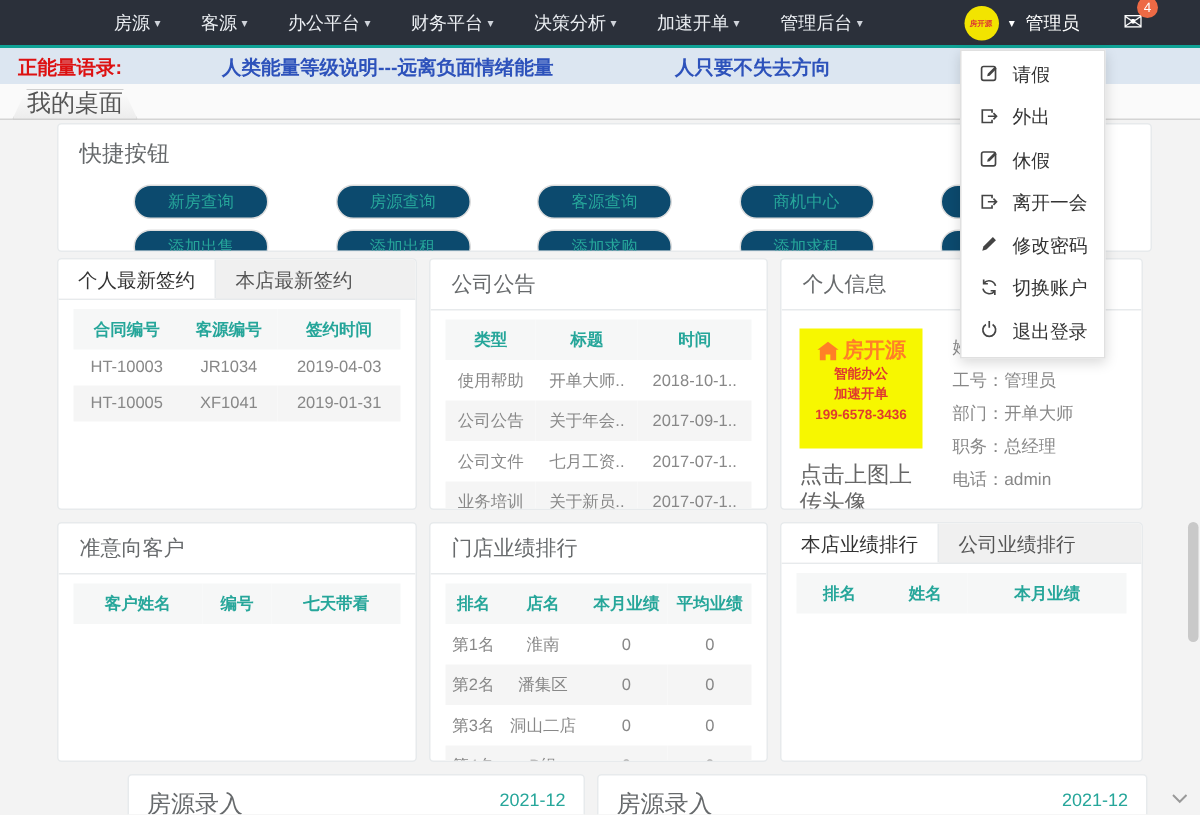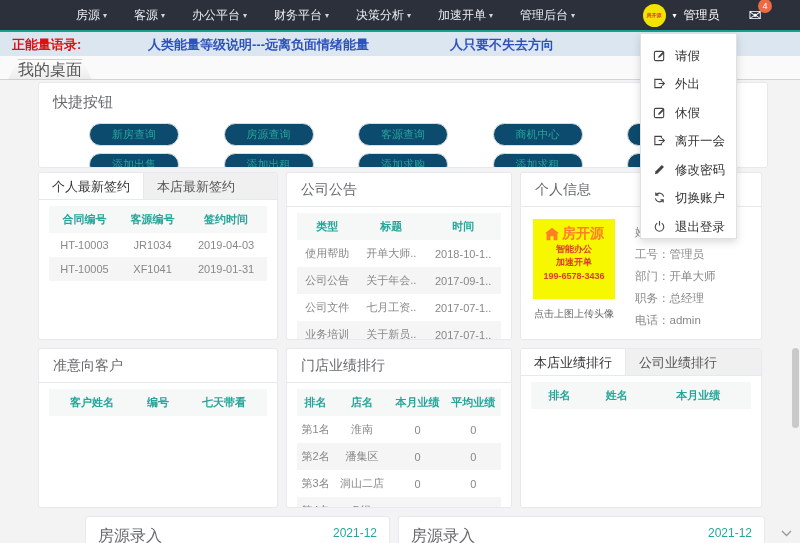--- a/index.html
+++ b/index.html
@@ -69,33 +69,33 @@
   .tbl td { color:#888; font-size:11px; padding:6px 2px; text-align:center; }
   .tbl tbody tr:nth-child(even) { background:#f5f5f5; }
 
   
   .profile-body { display:flex; padding:12px 12px 0; }
   .ad-box { width:82px; }
   .ad { width:82px; height:80px; background:#f7f700; text-align:center; padding-top:6px; cursor:pointer; }
   .ad .brand-row { color:#ff7f27; font-size:14px; font-weight:bold; display:flex; align-items:center; justify-content:center; gap:2px; }
   .ad .ad-line { color:#e03a2f; font-size:9px; font-weight:bold; line-height:13px; }
   .ad .ad-phone { color:#e03a2f; font-size:9px; font-weight:bold; margin-top:2px; }
-  .upload-hint { font-size:10px; color:#666; margin-top:8px; text-align:center; cursor:pointer; }
+  .upload-hint { font-size:15px; color:#666; margin-top:8px; cursor:pointer; }
   .fields { margin-left:20px; padding-top:2px; }
   .field { font-size:11.5px; color:#888; line-height:22px; white-space:nowrap; }
 
   
   .mini-head { display:flex; justify-content:space-between; padding:9px 12px; }
   .mini-title { font-size:16px; color:#676a6c; }
   .mini-period { font-size:12px; color:#26a69a; cursor:pointer; }
 
   
   .dropdown { position:absolute; left:640px; top:33px; width:97px; background:#fff;
               border:1px solid #e0e0e0; box-shadow:0 3px 8px rgba(0,0,0,.15); padding:2px 0; z-index:50; }
-  .menu-item { display:flex; align-items:flex-end; gap:9px; height:28.5px; padding:0 12px;
+  .menu-item { display:flex; align-items:center; gap:9px; height:28.5px; padding:0 12px;
                font-size:12.5px; color:#333; cursor:pointer; white-space:nowrap; }
   .menu-item svg { flex:0 0 auto; }
 
   
   .scroll-thumb { position:absolute; right:1px; top:348px; width:7px; height:80px; background:#c9c9c9; border-radius:4px; cursor:pointer; }
   .scroll-chevron { position:absolute; right:8px; bottom:2px; cursor:pointer; }
 </style>
 </head>
 <body>
 

